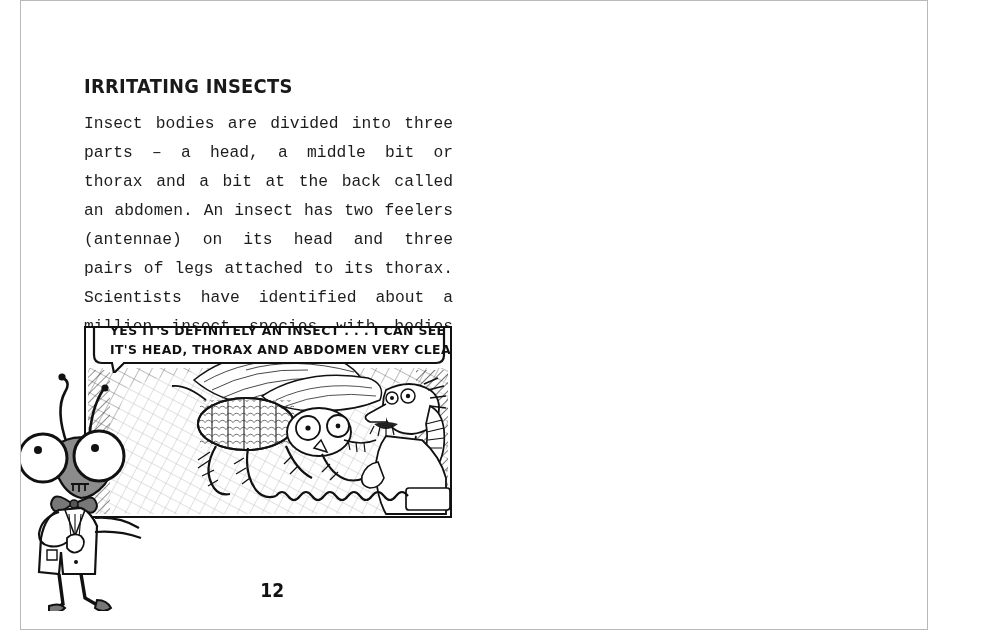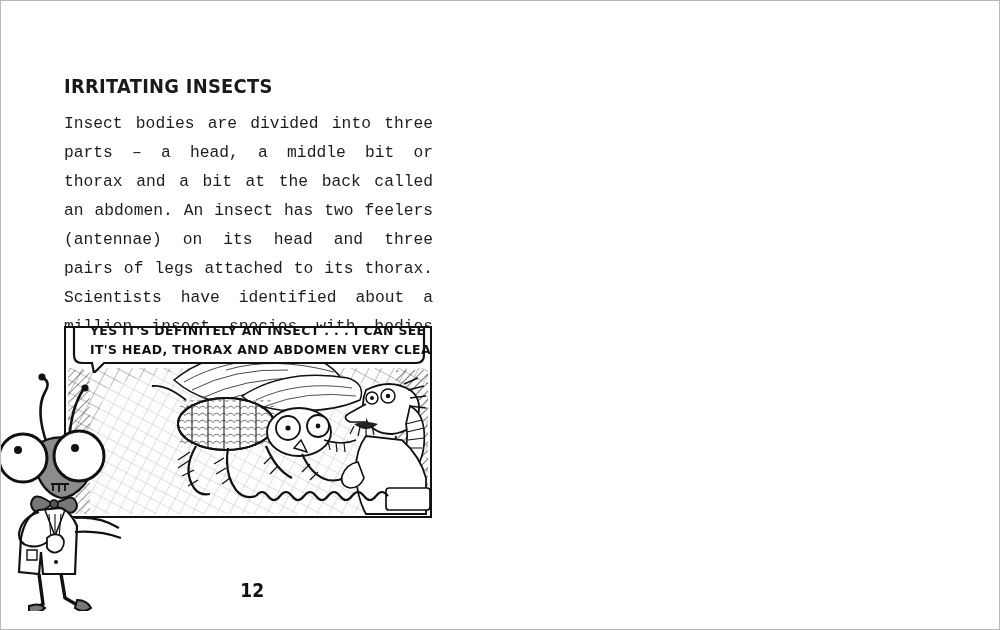--- a/index.html
+++ b/index.html
@@ -5,26 +5,27 @@
   html, body {
     margin: 0;
     padding: 0;
     background: #ffffff;
   }
   body {
     font-family: "Liberation Sans", sans-serif;
   }
   .page {
     position: relative;
-    width: 1000px;
+    width: 908px;
     height: 630px;
     background: #ffffff;
     border: 1px solid #b9b9b9;
     box-sizing: border-box;
     overflow: hidden;
+    margin-left: 20px;
   }
 
   
   .col {
     position: absolute;
     top: 0;
     height: 630px;
   }
   .col-left  { left: 0;   width: 500px; }
   .col-right { left: 500px; width: 500px; }

